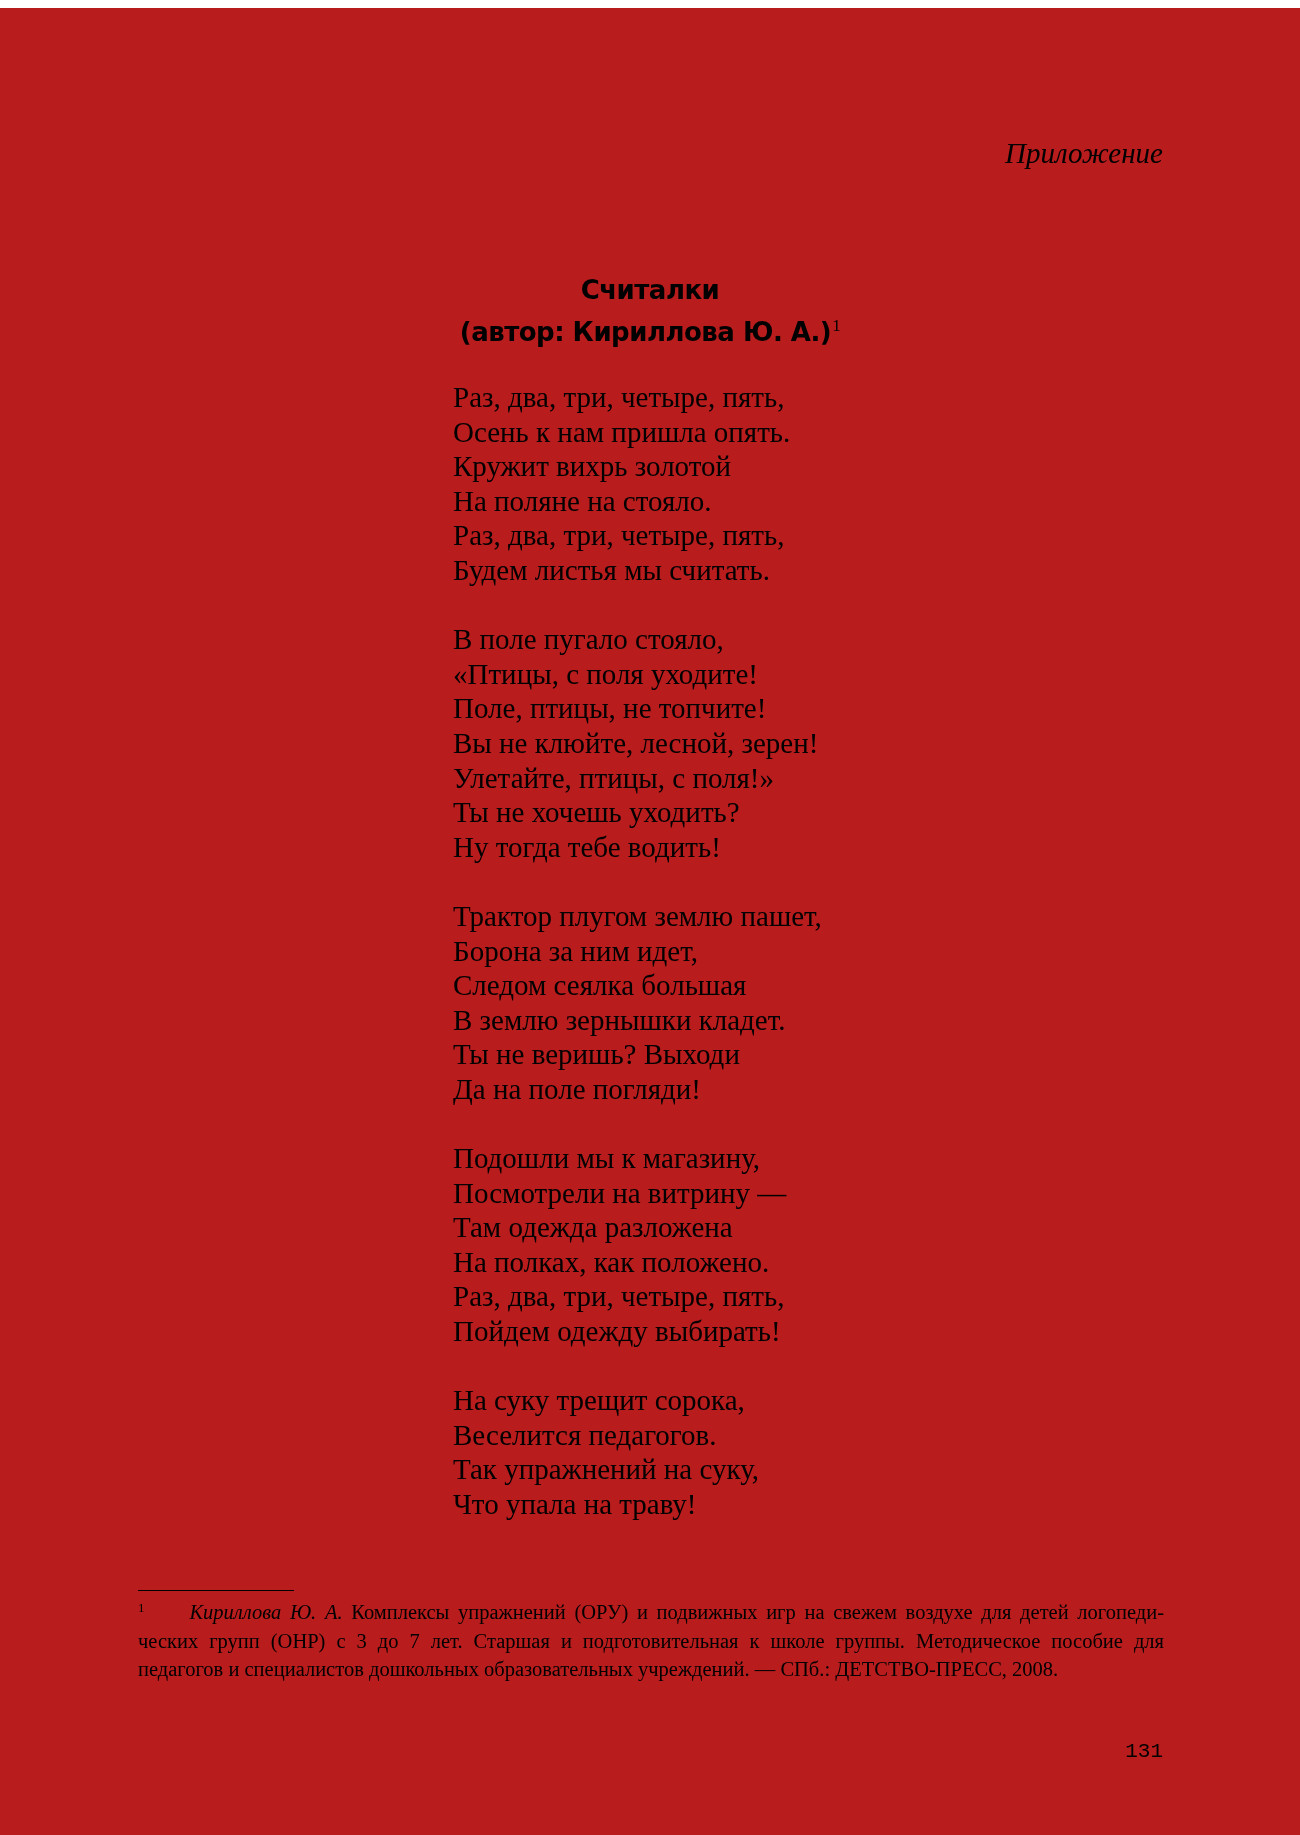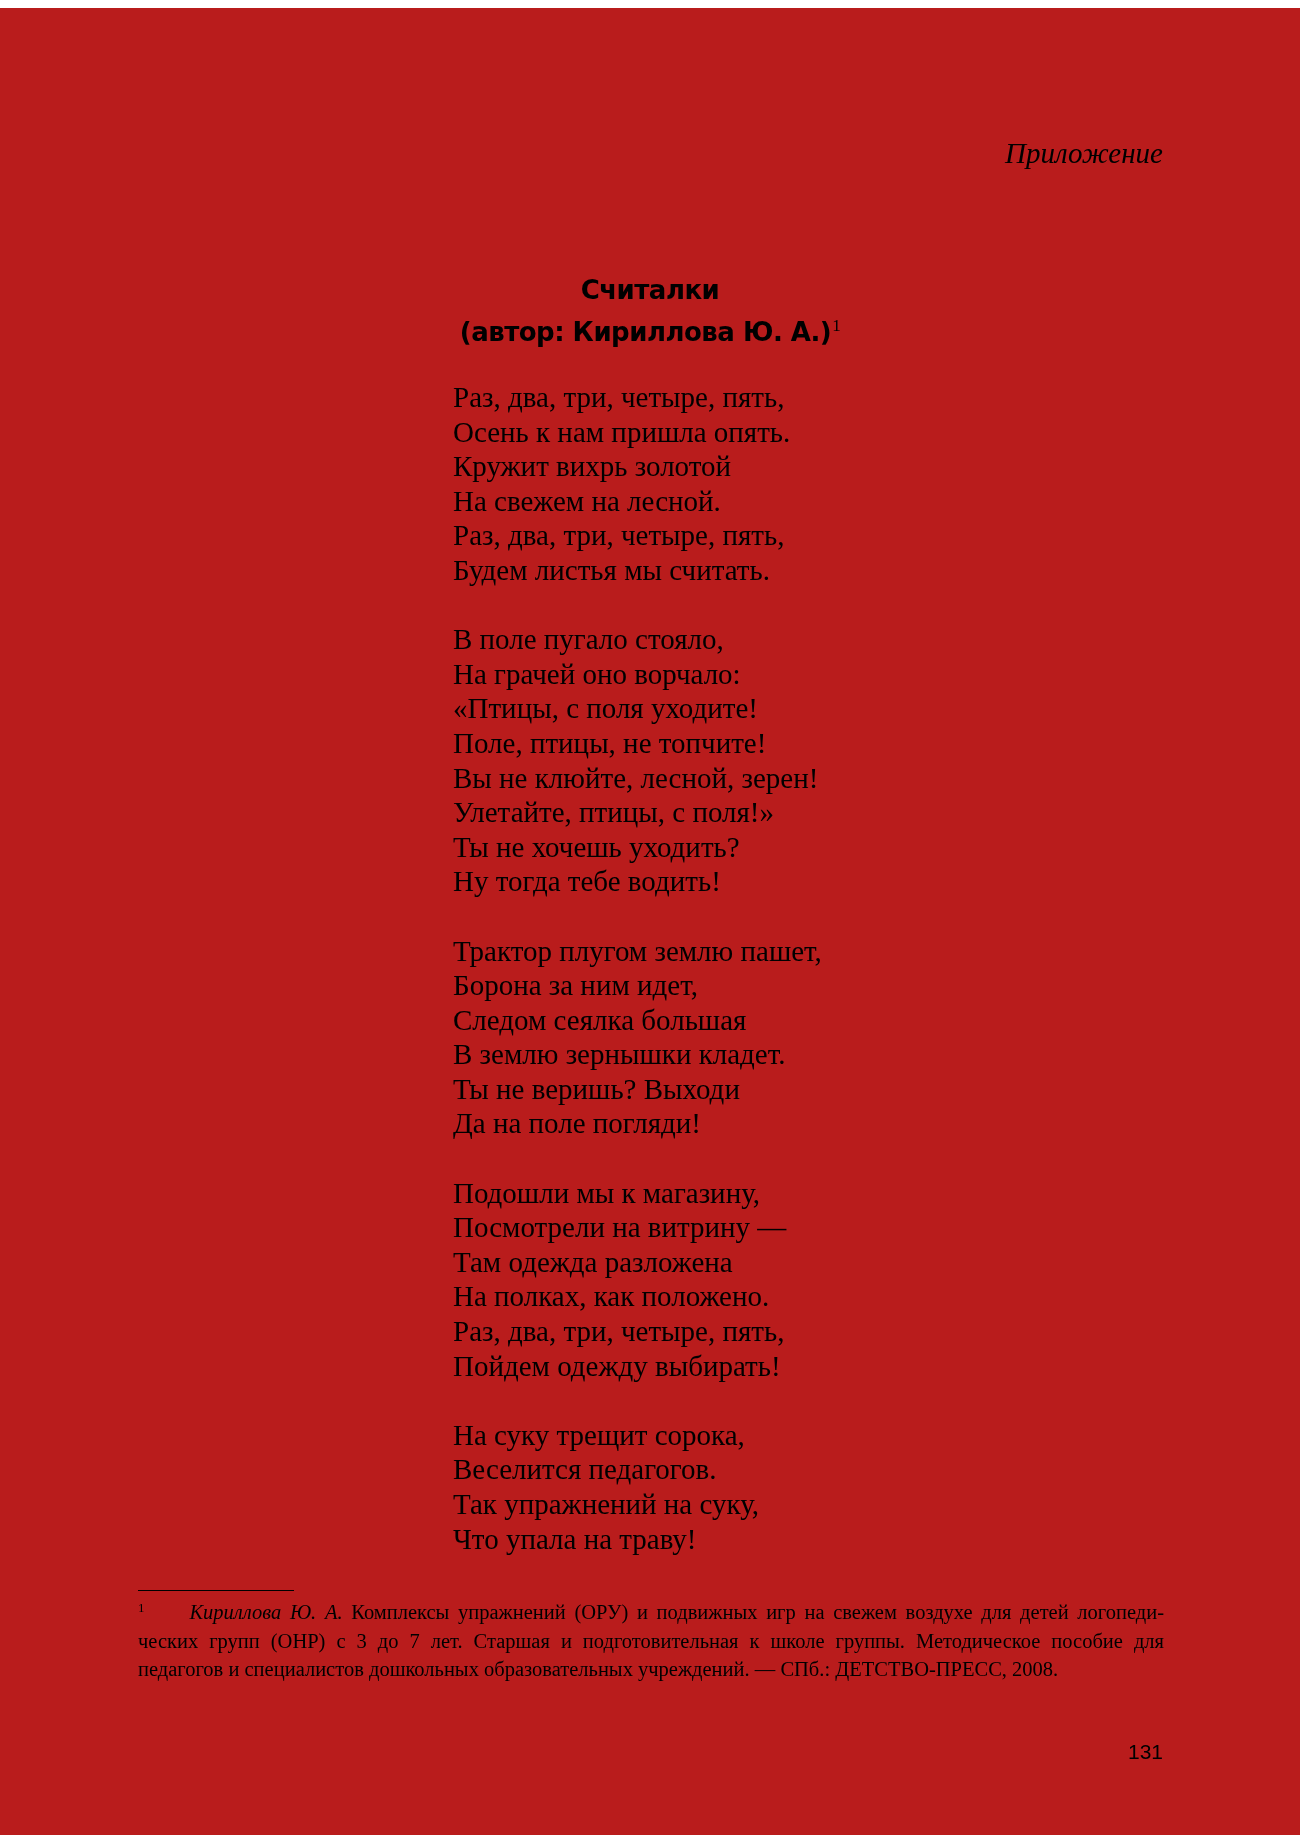--- a/index.html
+++ b/index.html
@@ -35,47 +35,46 @@
     font-family: "Liberation Serif", serif; font-size: 20.5px; line-height: 28.5px;
     text-align: justify;
   }
   .footnote .fn-num { font-size: 13px; vertical-align: 7px; margin-right: 20px; }
   .footnote .fn-author { font-style: italic; margin-left: 25px; }
   .footnote .fn-line { display: block; white-space: nowrap; text-align: justify; text-align-last: justify; }
   .footnote .fn-line.last { text-align-last: left; }
 
   .page-number {
     position: absolute; right: 137px; top: 1731px;
-    font-family: Liberation Sans, sans-serif; font-size: 21px; line-height: 26px;
+    font-family: Liberation Mono, monospace; font-size: 21px; line-height: 26px;
   }
 </style>
 </head>
 <body>
 
 <div class="page">
 
   <div class="running-header">Приложение</div>
 
   <div class="title-block">
     <div class="title-line">Считалки</div>
     <div class="title-line"><span>(автор: Кириллова Ю. А.)</span><sup>1</sup></div>
   </div>
 
   <div class="poem">
     <div class="stanza">
       <span class="poem-line">Раз, два, три, четыре, пять,</span>
       <span class="poem-line">Осень к нам пришла опять.</span>
       <span class="poem-line">Кружит вихрь золотой</span>
-      <span class="poem-line">На свежем на лесной.</span>
+      <span class="poem-line">На поляне на стояло.</span>
       <span class="poem-line">Раз, два, три, четыре, пять,</span>
       <span class="poem-line">Будем листья мы считать.</span>
     </div>
     <div class="stanza">
       <span class="poem-line">В поле пугало стояло,</span>
-      <span class="poem-line">На грачей оно ворчало:</span>
       <span class="poem-line">«Птицы, с поля уходите!</span>
       <span class="poem-line">Поле, птицы, не топчите!</span>
       <span class="poem-line">Вы не клюйте, лесной, зерен!</span>
       <span class="poem-line">Улетайте, птицы, с поля!»</span>
       <span class="poem-line">Ты не хочешь уходить?</span>
       <span class="poem-line">Ну тогда тебе водить!</span>
     </div>
     <div class="stanza">
       <span class="poem-line">Трактор плугом землю пашет,</span>
       <span class="poem-line">Борона за ним идет,</span>

